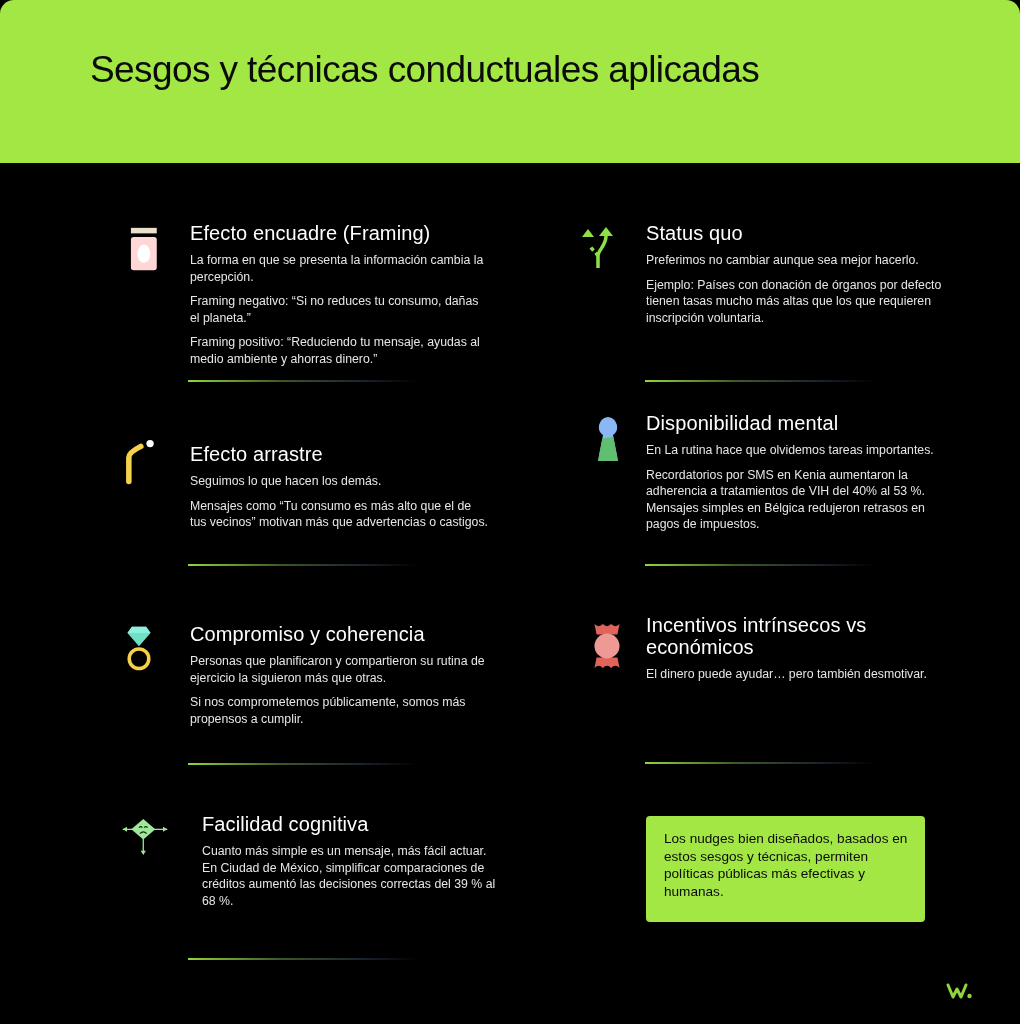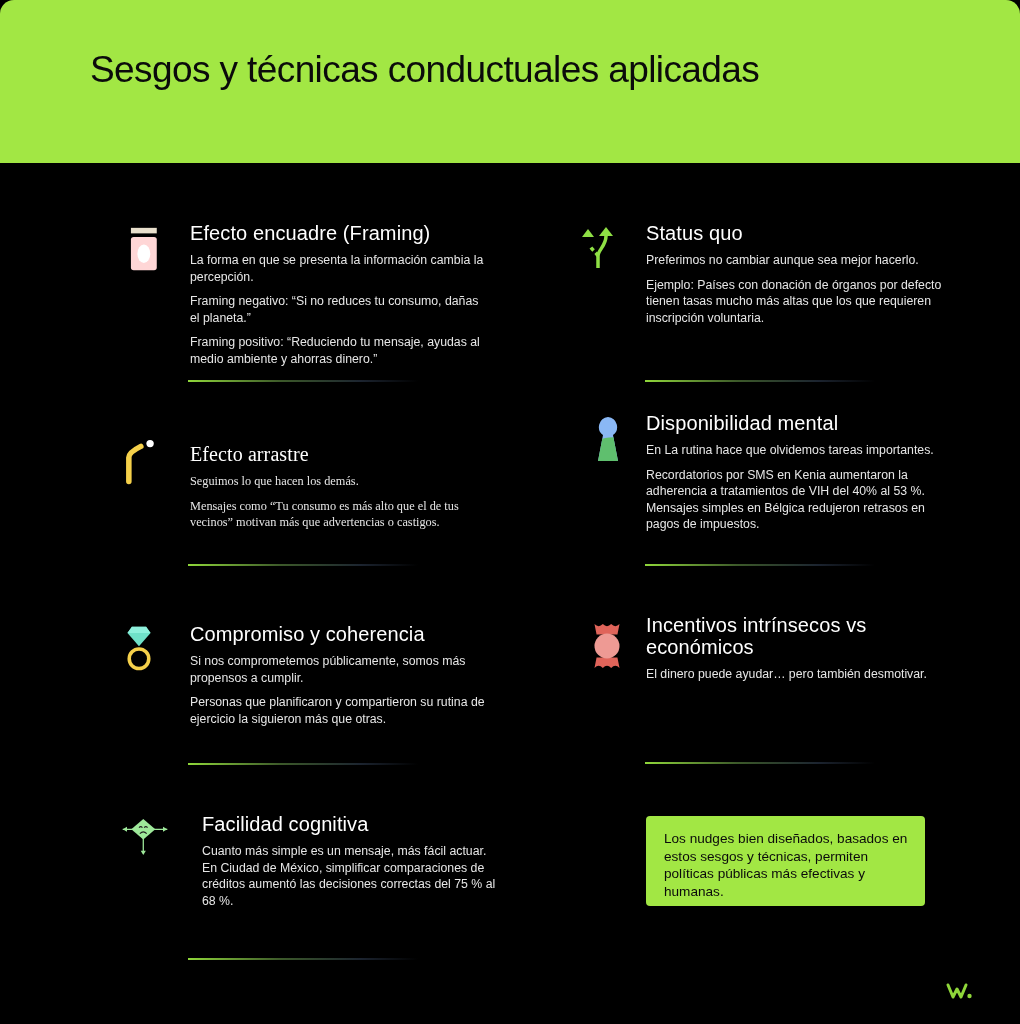--- a/index.html
+++ b/index.html
@@ -27,21 +27,21 @@
       color: #ffffff; letter-spacing: 0.1px;
     }
     .card p {
       margin: 8px 0 6px 0; font-size: 12.3px; line-height: 16.5px; color: #e6e6e6;
     }
     .divider {
       position: absolute; height: 2px; width: 230px;
       background: linear-gradient(90deg, #8fd63a 0%, #3d5a2a 40%, #1c2430 75%, rgba(10,10,20,0) 100%);
     }
     .callout {
-      position: absolute; left: 646px; top: 816px; width: 279px; height: 90px;
+      position: absolute; left: 646px; top: 816px; width: 279px; height: 106px;
       background: #a2e744; border-radius: 4px; box-sizing: border-box;
       padding: 14px 16px 0 18px;
     }
     .callout p {
       margin: 0; color: #0b0b0b; font-size: 13.6px; line-height: 17.5px; font-weight: 400;
     }
     .logo {
       position: absolute; left: 946px; top: 982px; width: 26px; height: 18px;
     }
   </style>
@@ -73,21 +73,21 @@
     <path d="M20 32 C18 28 14 26 12 22" stroke="#8fe045" stroke-width="3.5" fill="none" stroke-dasharray="4 3"></path>
     <polygon points="28,3 35,12 21,12" fill="#8fe045"></polygon>
     <polygon points="10,5 16,13 4,13" fill="#8fe045"></polygon>
   </svg>
   <h2>Status quo</h2>
   <p>Preferimos no cambiar aunque sea mejor hacerlo.</p>
   <p>Ejemplo: Países con donación de órganos por defecto tienen tasas mucho más altas que los que requieren inscripción voluntaria.</p>
 </div>
 <div class="divider" style="left:645px; top:380px;"></div>
 
-<div class="card" style="left:190px; top:443px;font-family:Liberation Serif, serif;">
+<div class="card" style="left:190px; top:443px;">
   <svg class="icon" style="left:-75px; top:-4px;" width="40" height="52" viewBox="0 0 40 52">
     <path d="M9 46 L9 20 C9 16 14 12 22 8" stroke="#f5d04a" stroke-width="6" stroke-linecap="round" fill="none"></path>
     <circle cx="32" cy="5" r="4" fill="#ffffff"></circle>
   </svg>
   <h2>Efecto arrastre</h2>
   <p>Seguimos lo que hacen los demás.</p>
   <p>Mensajes como “Tu consumo es más alto que el de tus vecinos” motivan más que advertencias o castigos.</p>
 </div>
 <div class="divider" style="left:188px; top:564px;"></div>
 
@@ -109,22 +109,22 @@
 </div>
 <div class="divider" style="left:645px; top:564px;"></div>
 
 <div class="card" style="left:190px; top:623px;">
   <svg class="icon" style="left:-75px; top:2px;" width="34" height="54" viewBox="0 0 34 54">
     <polygon points="9,2 25,2 30,9 17,24 4,9" fill="#6fe0c8"></polygon>
     <polygon points="9,2 25,2 30,9 4,9" fill="#8ef0dc"></polygon>
     <circle cx="17" cy="38" r="11" stroke="#f5d04a" stroke-width="4" fill="none"></circle>
   </svg>
   <h2>Compromiso y coherencia</h2>
+  <p>Personas que planificaron y compartieron su rutina de ejercicio la siguieron más que otras.</p>
   <p>Si nos comprometemos públicamente, somos más propensos a cumplir.</p>
-  <p>Personas que planificaron y compartieron su rutina de ejercicio la siguieron más que otras.</p>
 </div>
 <div class="divider" style="left:188px; top:763px;"></div>
 
 <div class="card" style="left:646px; top:614px;">
   <svg class="icon" style="left:-63px; top:8px;" width="28" height="46" viewBox="0 0 28 46">
     <path d="M2 2 Q6 6 10 2 Q14 6 18 2 Q22 6 26 2 L24 12 L4 12 Z" fill="#e0645a"></path>
     <path d="M2 44 Q6 40 10 44 Q14 40 18 44 Q22 40 26 44 L24 34 L4 34 Z" fill="#e0645a"></path>
     <circle cx="14" cy="23" r="12" fill="#ee9a94"></circle>
   </svg>
   <h2>Incentivos intrínsecos vs económicos</h2>
@@ -138,21 +138,21 @@
     <polygon points="2,14 7,11 7,17" fill="#9ee89a"></polygon>
     <polygon points="54,14 49,11 49,17" fill="#9ee89a"></polygon>
     <line x1="26" y1="20" x2="26" y2="42" stroke="#9ee89a" stroke-width="1.5"></line>
     <polygon points="26,44 23,39 29,39" fill="#9ee89a"></polygon>
     <polygon points="26,2 40,14 26,26 12,14" fill="#9ee89a"></polygon>
     <path d="M21 12 q2 -2 4 0 M27 12 q2 -2 4 0" stroke="#222" stroke-width="1.3" fill="none"></path>
     <path d="M22 19 q4 -4 8 0" stroke="#222" stroke-width="1.3" fill="none"></path>
   </svg>
   <h2>Facilidad cognitiva</h2>
   <p style="white-space:pre-line">Cuanto más simple es un mensaje, más fácil actuar.
-En Ciudad de México, simplificar comparaciones de créditos aumentó las decisiones correctas del 75 % al 68 %.</p>
+En Ciudad de México, simplificar comparaciones de créditos aumentó las decisiones correctas del 39 % al 68 %.</p>
 </div>
 <div class="divider" style="left:188px; top:958px;"></div>
 
 <div class="callout">
   <p>Los nudges bien diseñados, basados en estos sesgos y técnicas, permiten políticas públicas más efectivas y humanas.</p>
 </div>
 
 <svg class="logo" viewBox="0 0 26 18">
   <path d="M2 3 L7 15 L11 7 L15 15 L20 3" stroke="#8fd63a" stroke-width="3" fill="none" stroke-linejoin="round" stroke-linecap="round"></path>
   <circle cx="23.5" cy="14" r="2.2" fill="#8fd63a"></circle>

